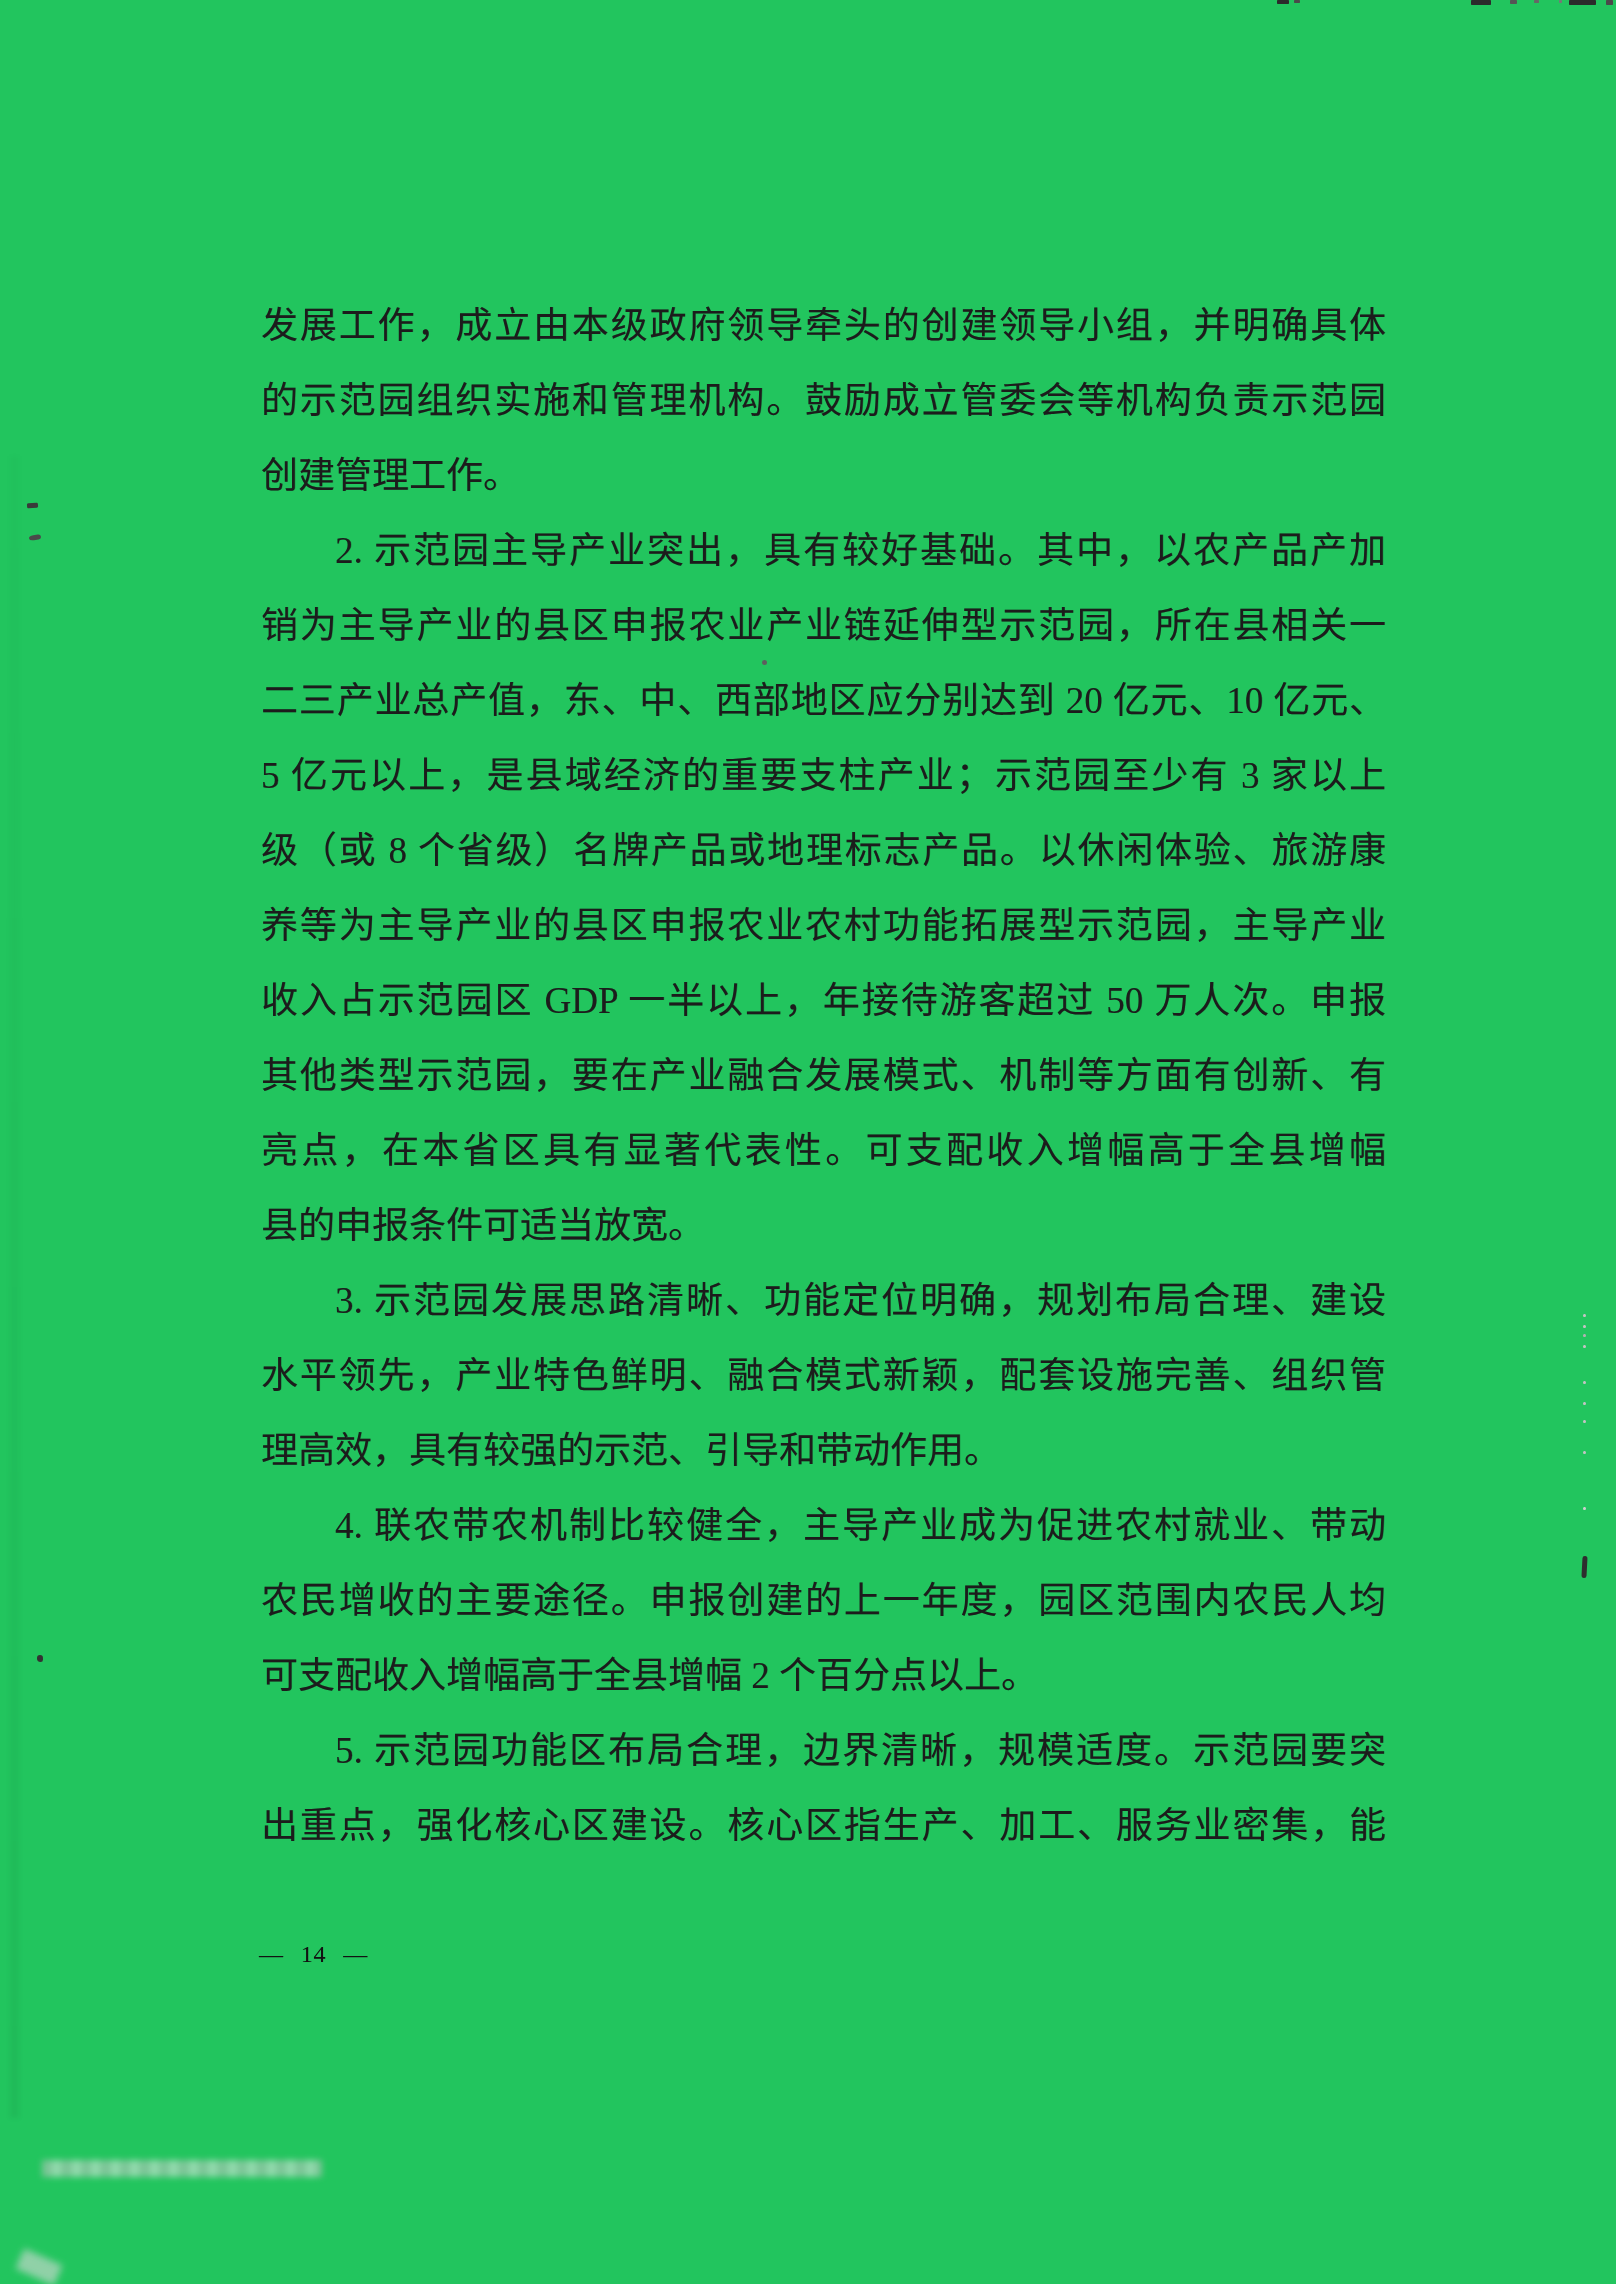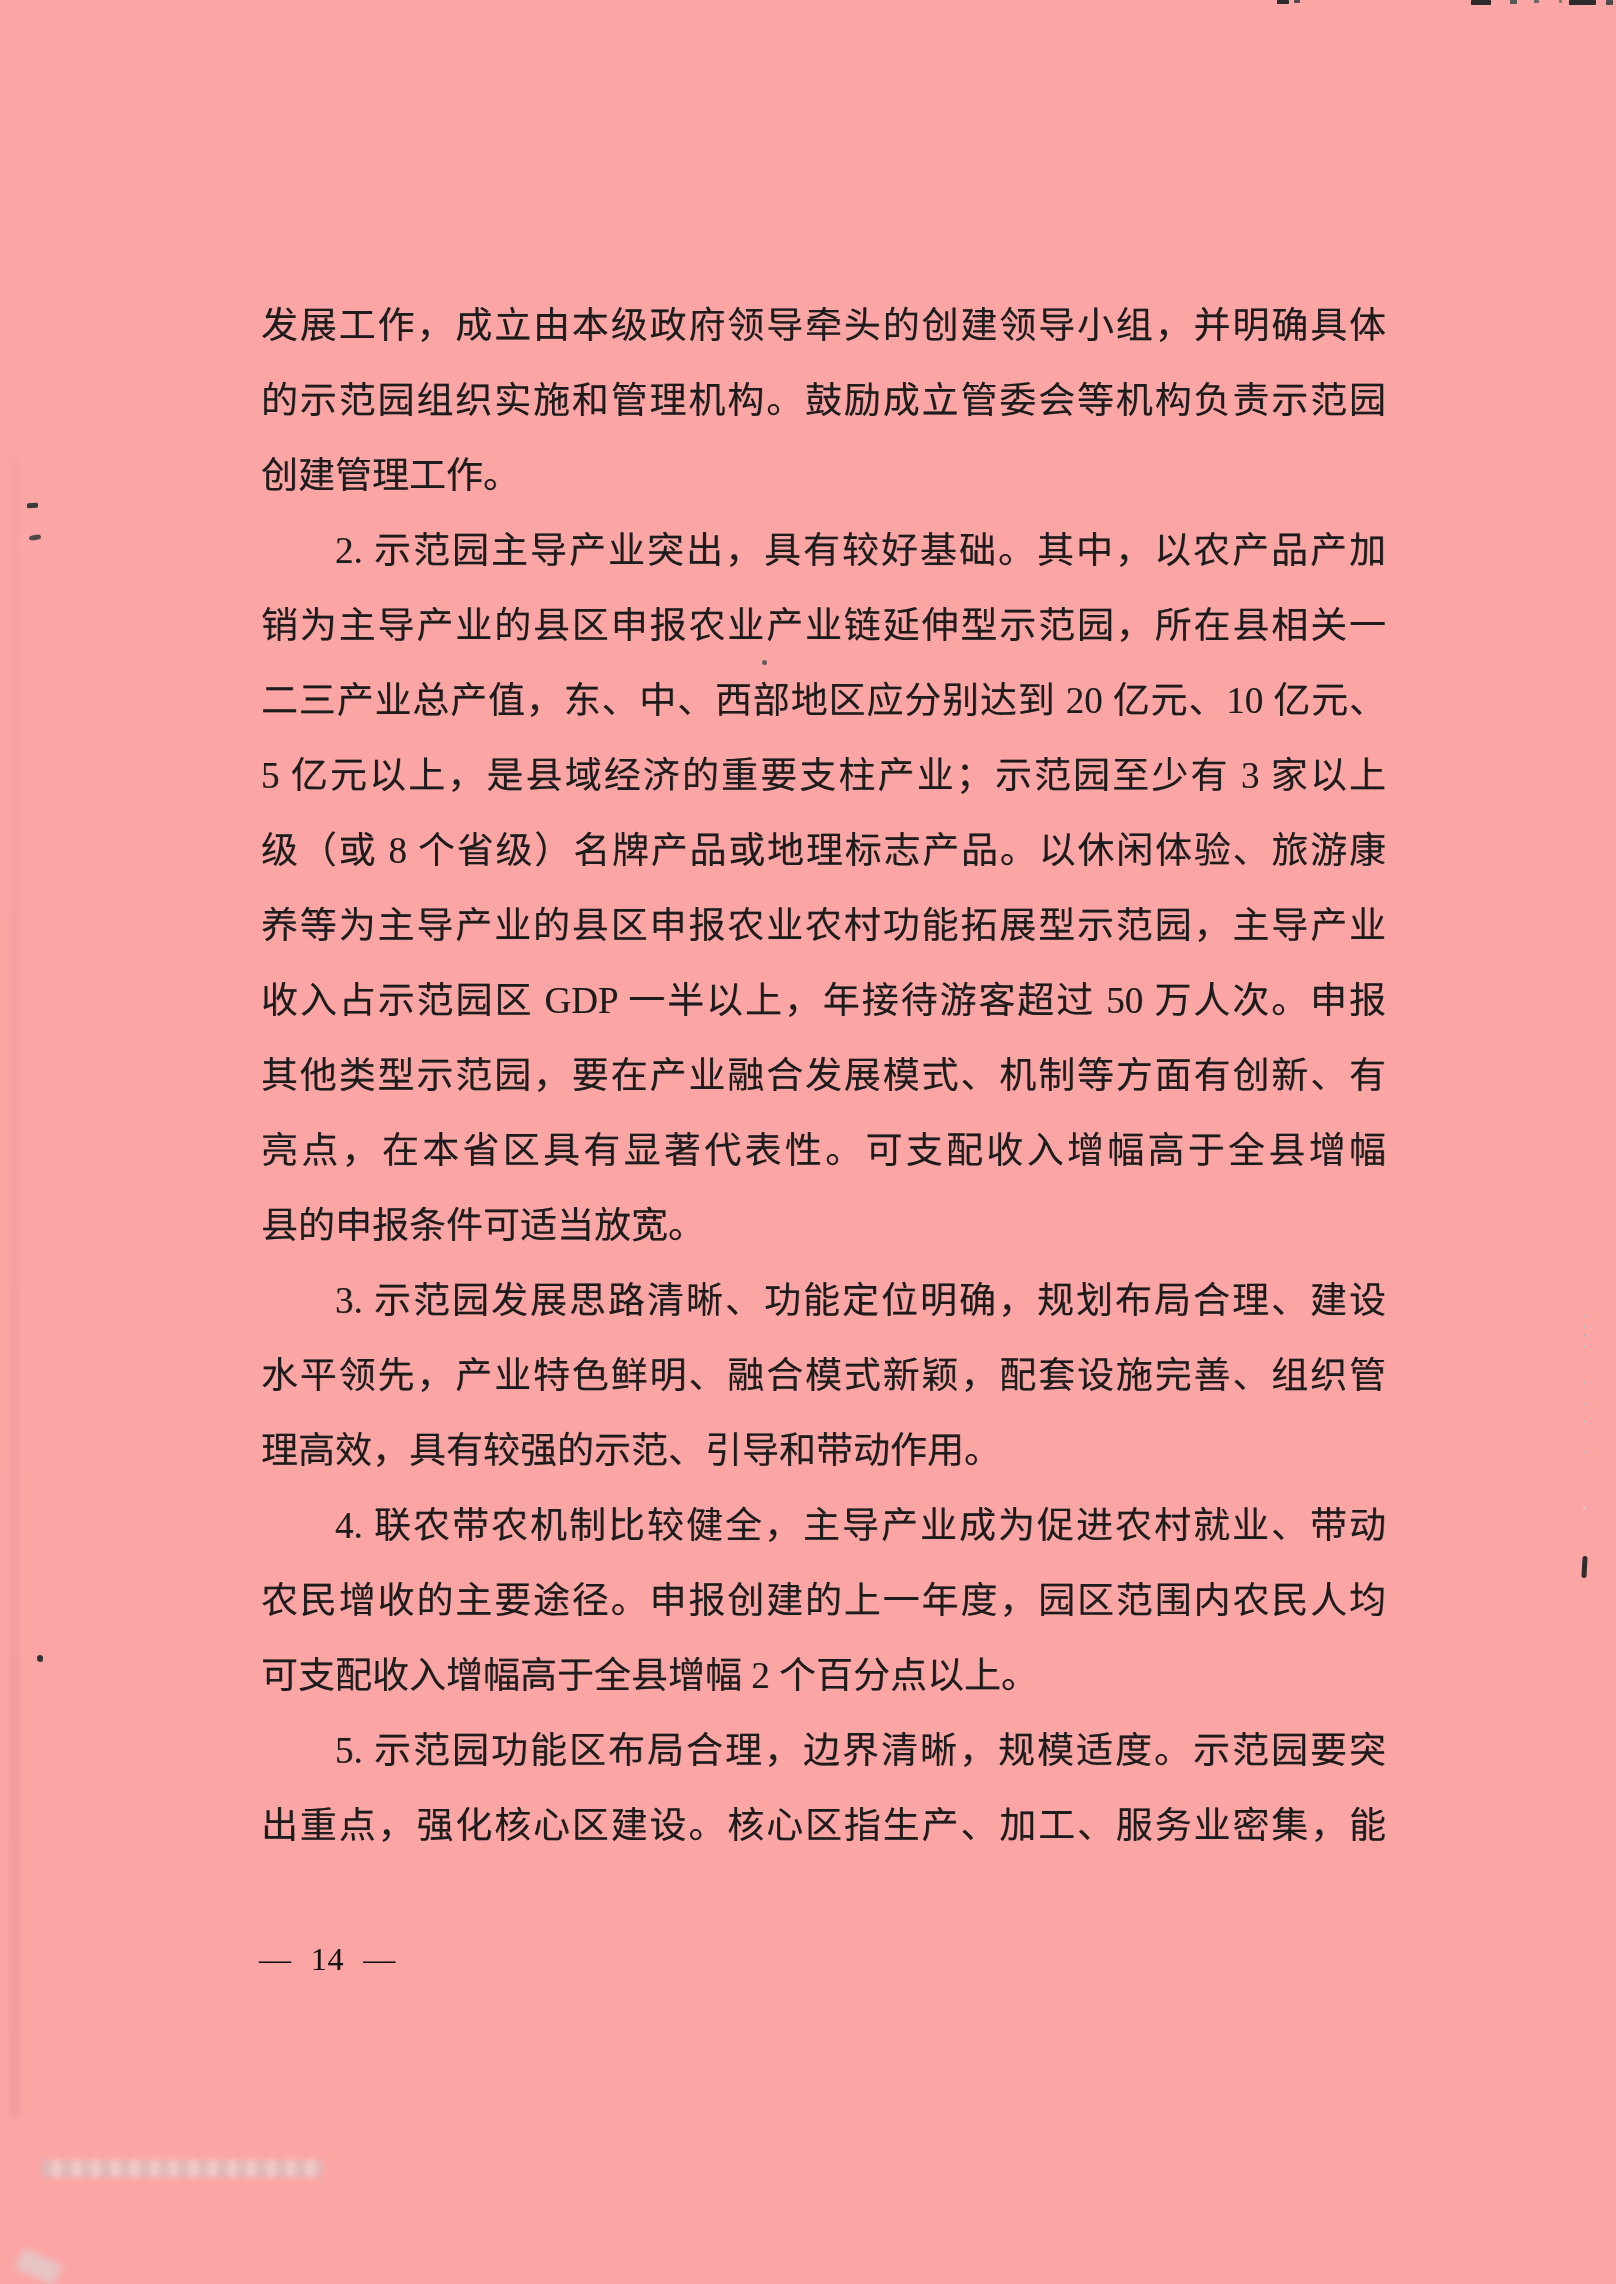--- a/index.html
+++ b/index.html
@@ -1,21 +1,21 @@
 <!DOCTYPE html>
 <html lang="zh-CN" style="font-size:10.4px"><head>
 <meta charset="utf-8">
 <style>
   * { margin: 0; padding: 0; box-sizing: border-box; }
   html, body { background: #ffffff; }
   .page {
     position: relative;
     width: 1616px;
     height: 2284px;
-    background: #fca5a5;
+    background: #22c55e;
     overflow: hidden;
     font-family: "Liberation Serif", "DejaVu Serif", serif;
   }
   .doc-body {
     position: absolute;
     left: 261px;
     top: 288px;
     width: 1125px;
   }
   .line {
@@ -26,21 +26,21 @@
     text-justify: inter-ideograph;
     text-align-last: left;
     text-shadow: 0.4px 0.4px 0.6px rgba(25,25,25,0.35);
   }
   .line.fill { text-align-last: justify; }
   .line.ind  { text-indent: 74px; }
   .footer {
     position: absolute;
     left: 259px;
     top: 1941px;
-    font-size: 32px;
+    font-size: 24px;
     color: #121212;
     word-spacing: 10.4px;
     letter-spacing: 0.7px;
     text-shadow: 0.3px 0.3px 0.5px rgba(25,25,25,0.3);
   }
   
   .artifact { position: absolute; }
   .topdash { top: 0; background: #2b2b2b; border-radius: 0.7px; }
   .td1 { left: 1277px; width: 11.7px; height: 3.9px; }
   .td2 { left: 1294px; width: 5.9px;  height: 3.3px; background:#4a4a4a; }

